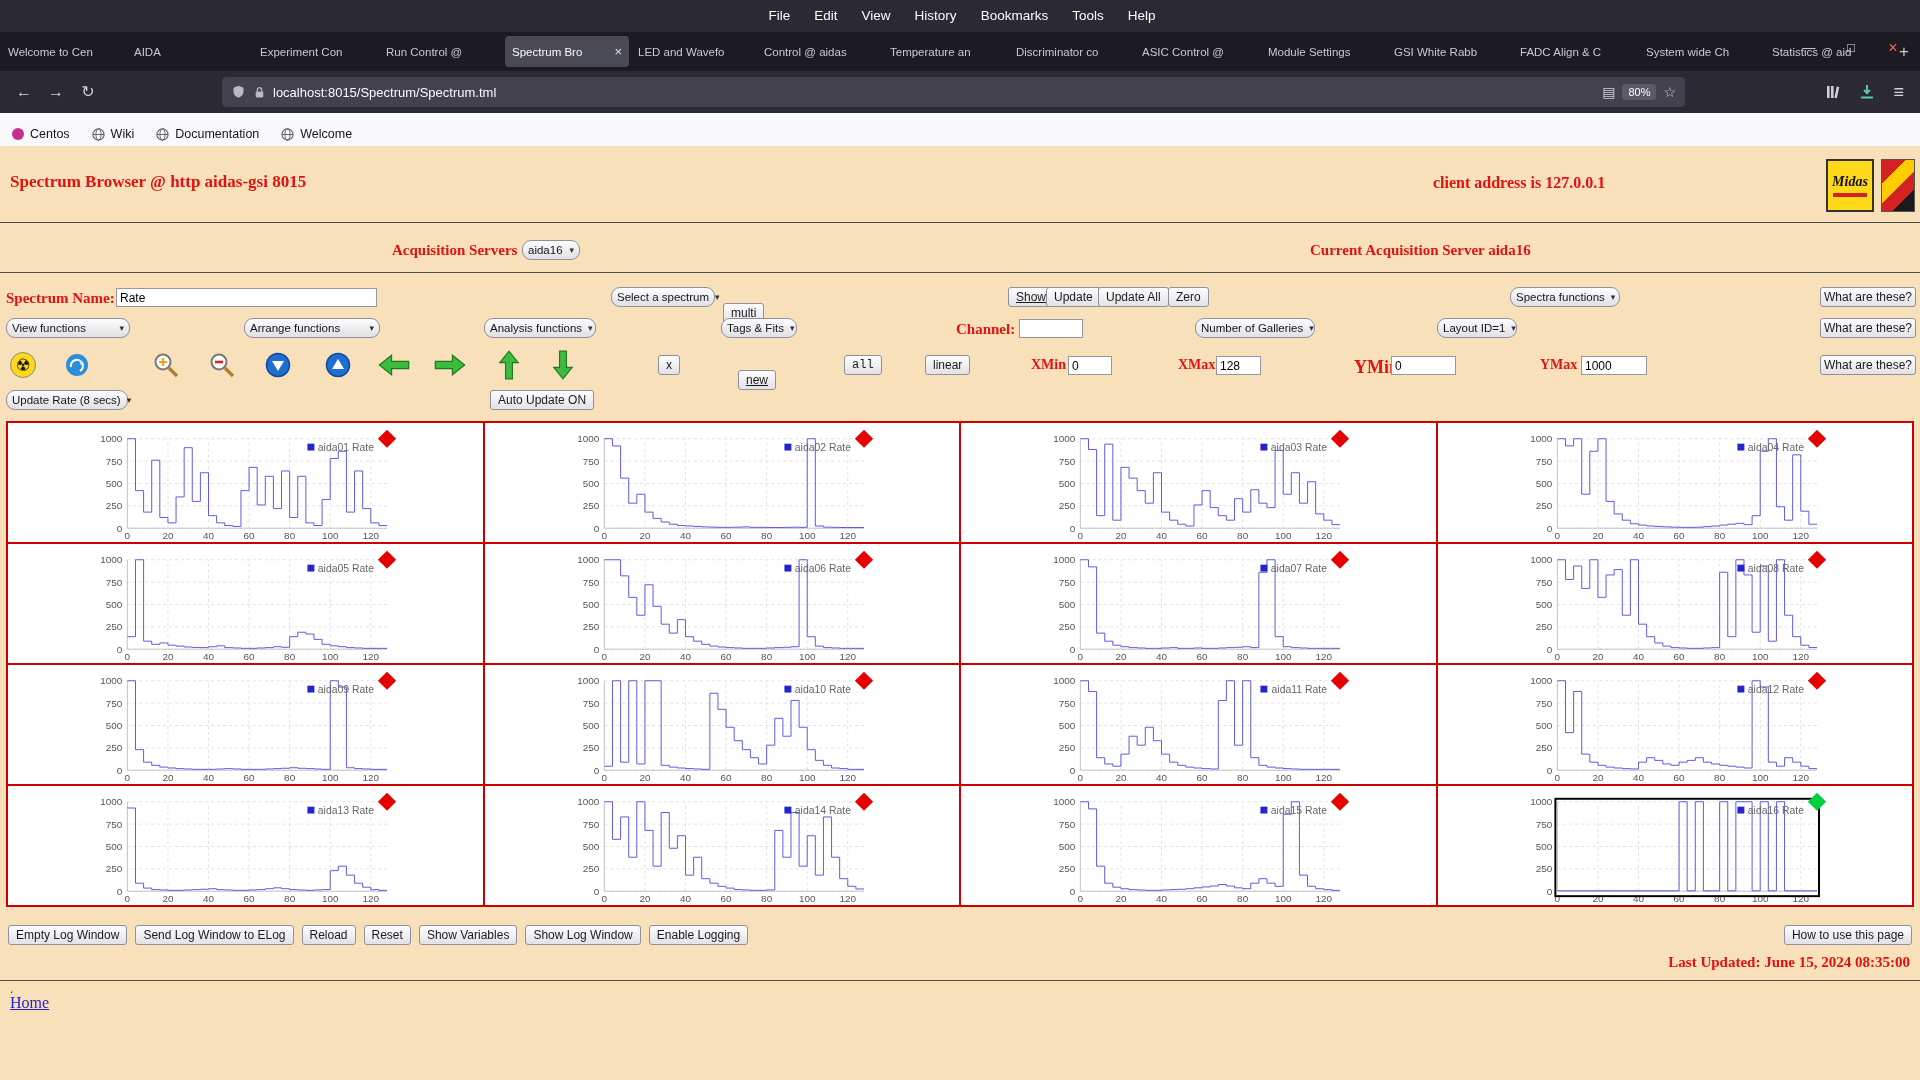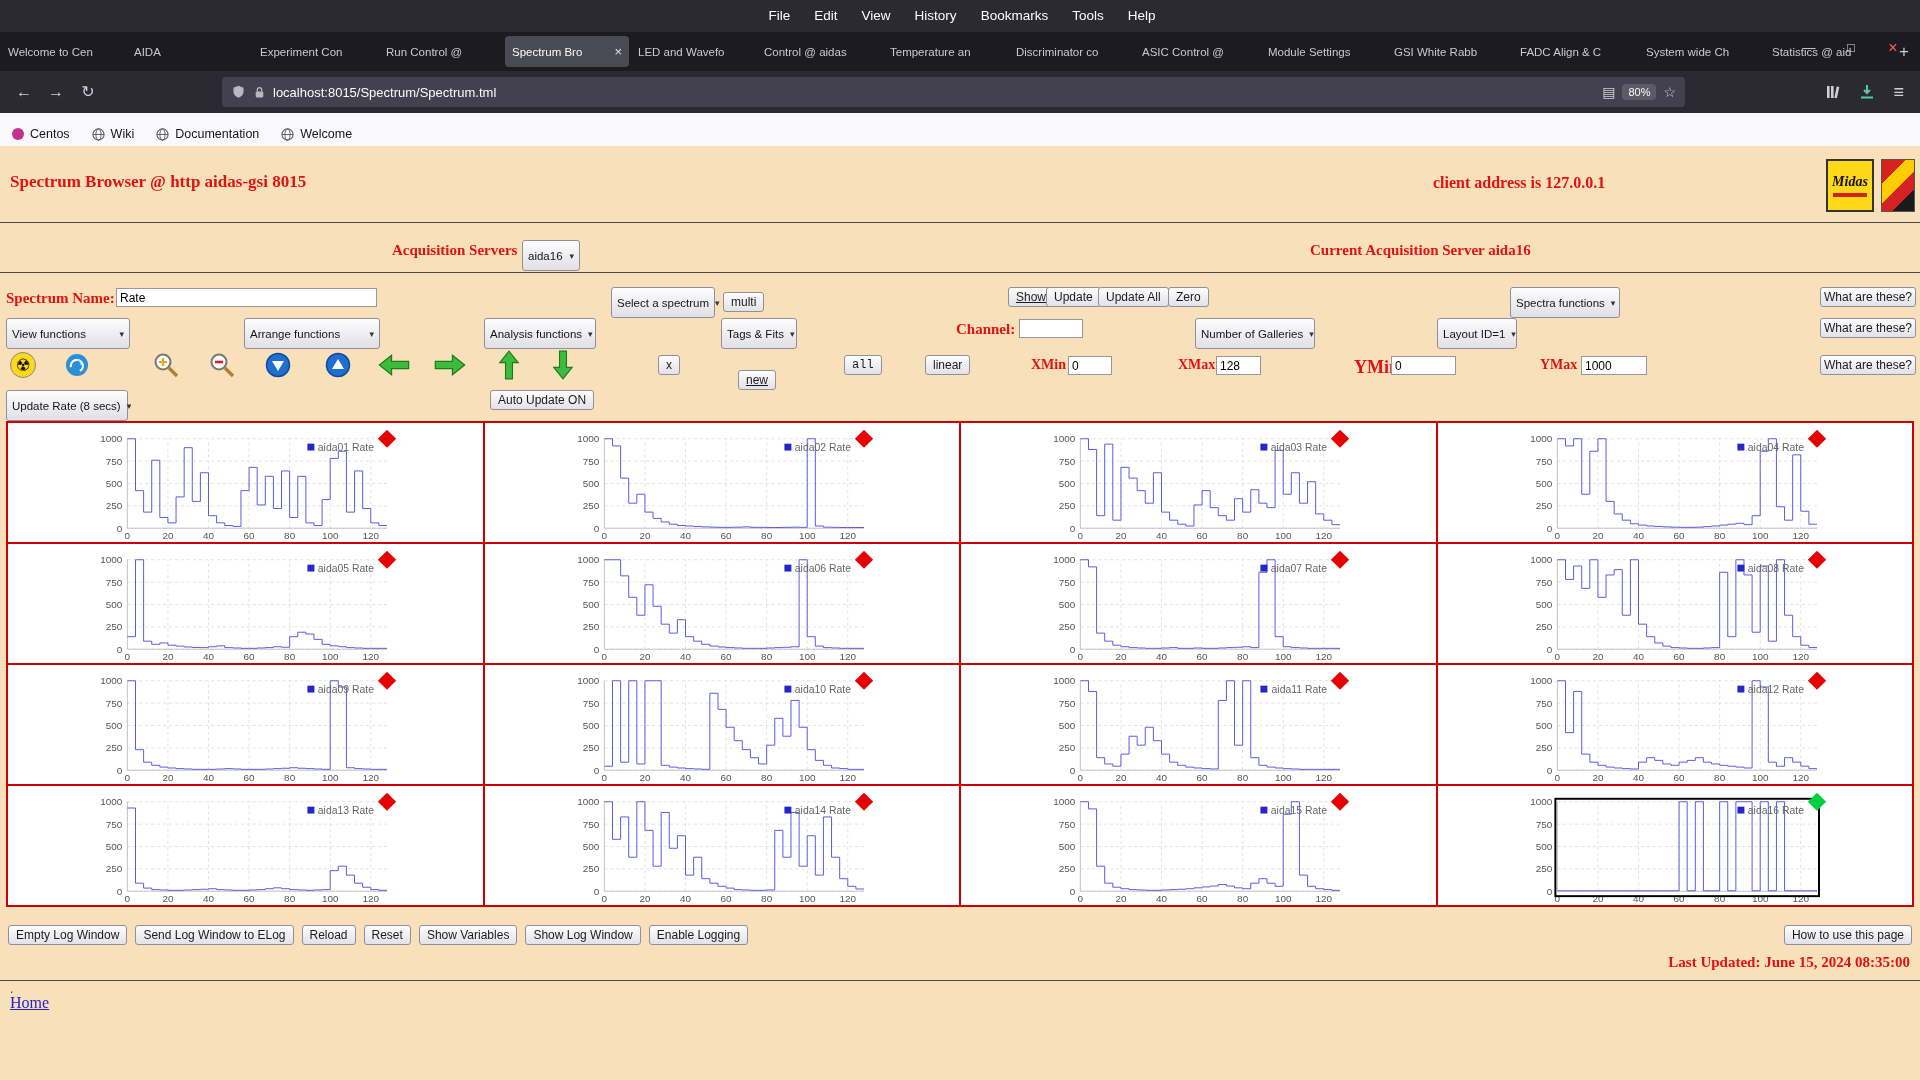--- a/index.html
+++ b/index.html
@@ -43,22 +43,22 @@
   
   .content { position:absolute; top:146px; left:0; width:1920px; height:934px; background:#f8e1ba; }
   .abs { position:absolute; }
   .rlabel { font-family:"Liberation Serif", serif; font-weight:bold; color:#e01212; font-size:15px; white-space:nowrap; }
   .hr { position:absolute; left:0; width:1920px; border-top:1.5px solid #4a4a4a; }
 
   .btn { background:linear-gradient(#fdfdfd,#e2e2e7); border:1px solid #8f8f9d; border-radius:3px;
          font:12px "Liberation Sans", sans-serif; color:#1b1b1f; padding:2px 7px; height:20px;
          display:inline-flex; align-items:center; justify-content:center; white-space:nowrap; }
   .inp { border:1px solid #97979f; background:#fff; font:12px "Liberation Sans", sans-serif; height:19px; padding:0 3px; }
-  .select { background:linear-gradient(#fdfdfd,#e0e0e5); border:1px solid #8f8f9d; border-radius:3px;
-            font:11.5px "Liberation Sans", sans-serif; height:31px; display:inline-flex; align-items:center;
+  .select { background:linear-gradient(#fdfdfd,#e0e0e5); border:1px solid #8f8f9d; border-radius:9px;
+            font:11.5px "Liberation Sans", sans-serif; height:20px; display:inline-flex; align-items:center;
             justify-content:space-between; padding:0 5px; gap:6px; white-space:nowrap; color:#15141a; }
   .select::after { content:"▾"; font-size:9px; color:#333; }
 
   .icon { display:flex; align-items:center; justify-content:center; }
   .icon svg { display:block; width:100%; height:100%; }
   .rad-ic { width:26px; height:26px; border-radius:50%; background:#ffd919; border:1px solid #888;
             color:#111; font-size:17px; line-height:1; }
 
   .midas-logo { position:absolute; left:1826px; top:13px; width:48px; height:53px; background:#ffd919;
                 border:2px solid #333; display:flex; flex-direction:column; align-items:center; justify-content:center; }
@@ -250,21 +250,21 @@
   </div>
   <span class="abs rlabel" style="left:1310px;top:96px;">Current Acquisition Server aida16</span>
 
   <div class="hr" style="top:126px;"></div>
 
   <span class="abs rlabel" style="left:6px;top:144px;">Spectrum Name:</span>
   <input class="abs inp" style="left: 116px; top: 142px; width: 261px;" value="Rate">
   <div class="abs select" style="left:611px;top:141px;width:104px;">
     <span>Select a spectrum</span>
   </div>
-  <button class="abs btn" style="left:723px;top:146px;">multi</button>
+  <button class="abs btn" style="left:723px;top:157px;">multi</button>
   <button class="abs btn" style="left:1008px;top:141px;text-decoration:underline;">Show</button>
   <button class="abs btn" style="left:1046px;top:141px;">Update</button>
   <button class="abs btn" style="left:1098px;top:141px;">Update All</button>
   <button class="abs btn" style="left:1168px;top:141px;">Zero</button>
   <div class="abs select" style="left:1510px;top:141px;width:110px;">
     <span>Spectra functions</span>
   </div>
   <button class="abs btn" style="left:1820px;top:141px;width:96px;">What are these?</button>
 
   <div class="abs select" style="left:6px;top:172px;width:124px;">

